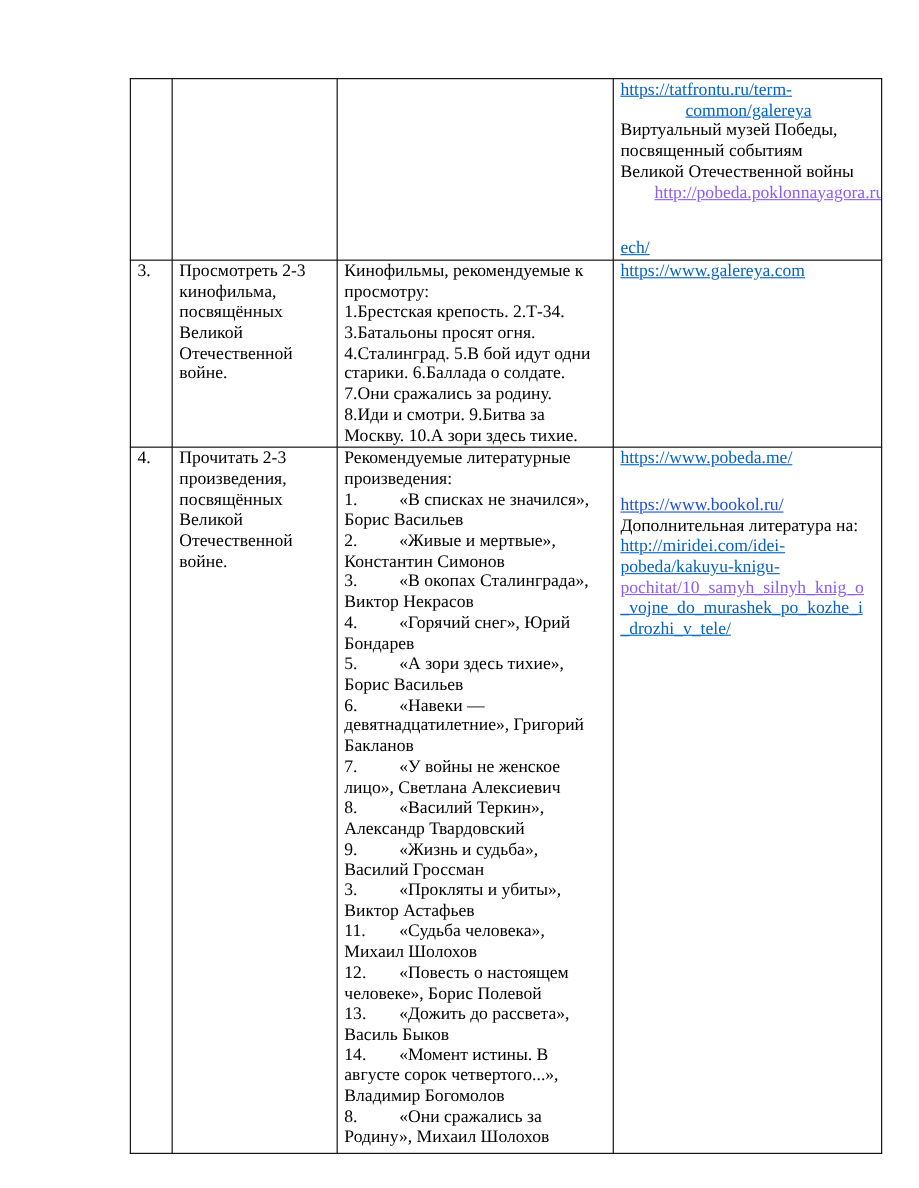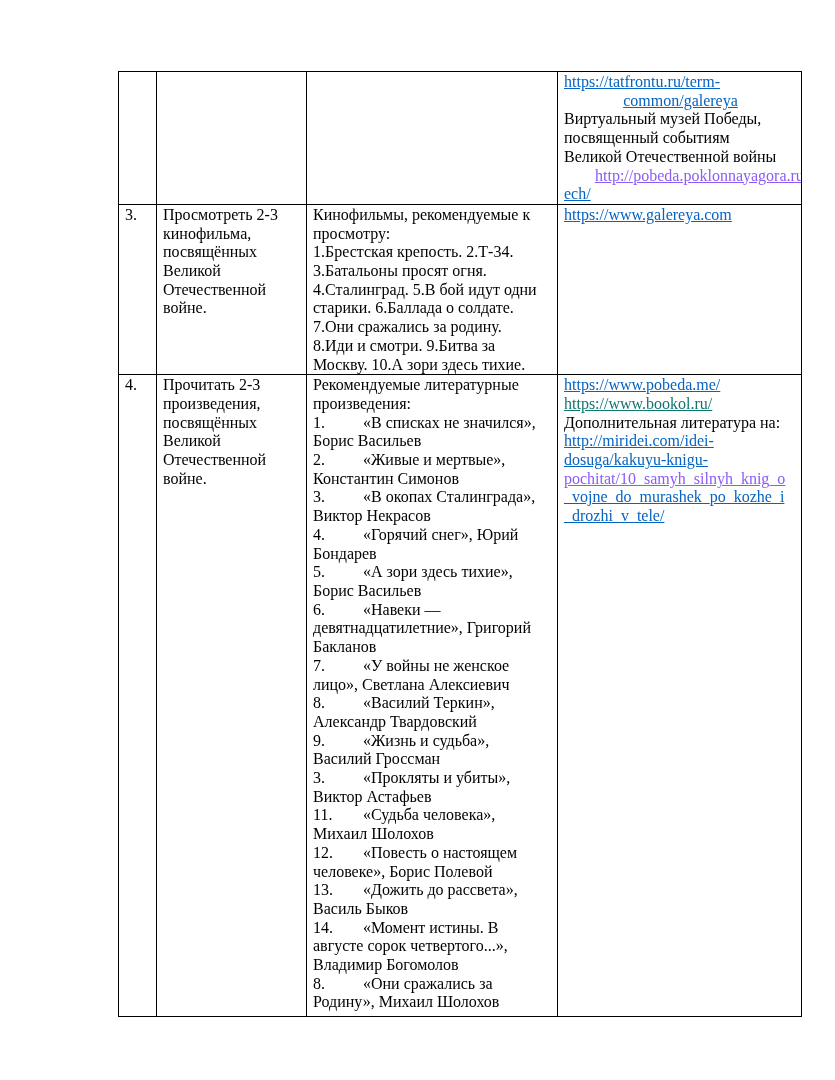--- a/index.html
+++ b/index.html
@@ -58,21 +58,21 @@
         <td></td>
         <td></td>
         <td></td>
         <td>
           <div class="line link" style="color: rgb(5, 99, 193);">https://tatfrontu.ru/term-</div>
           <div class="line link" style="color: rgb(5, 99, 193); text-align: center;">common/galereya</div>
           <div class="line">Виртуальный музей Победы,</div>
           <div class="line">посвященный событиям</div>
           <div class="line">Великой Отечественной войны</div>
           <div class="line link" style="color: #8b5cf6; margin-left: 31px;">http://pobeda.poklonnayagora.ru/t</div>
-          <div class="line link" style="color: rgb(5, 99, 193);">ech/</div>
+          <div class="line link" style="color: rgb(5, 99, 193); margin-top: 32px;">ech/</div>
         </td>
       </tr>
       <tr class="r1">
         <td>
           <div class="line">3.</div>
         </td>
         <td>
           <div class="line">Просмотреть 2-3</div>
           <div class="line">кинофильма,</div>
           <div class="line">посвящённых</div>
@@ -138,23 +138,23 @@
           <div class="line"><span class="tabnum">13.</span>«Дожить до рассвета»,</div>
           <div class="line">Василь Быков</div>
           <div class="line"><span class="tabnum">14.</span>«Момент истины. В</div>
           <div class="line">августе сорок четвертого...»,</div>
           <div class="line">Владимир Богомолов</div>
           <div class="line"><span class="tabnum">8.</span>«Они сражались за</div>
           <div class="line">Родину», Михаил Шолохов</div>
         </td>
         <td>
           <div class="line link" style="color: rgb(5, 99, 193);">https://www.pobeda.me/</div>
-          <div class="line link" style="color: #0f766e;">https://www.bookol.ru/</div>
+          <div class="line link" style="color: #1d4ed8; margin-top: 24px;">https://www.bookol.ru/</div>
           <div class="line">Дополнительная литература на:</div>
           <div class="line link" style="color: rgb(5, 99, 193);">http://miridei.com/idei-</div>
-          <div class="line link" style="color: rgb(5, 99, 193);">dosuga/kakuyu-knigu-</div>
+          <div class="line link" style="color: rgb(5, 99, 193);">pobeda/kakuyu-knigu-</div>
           <div class="line link" style="color: #8b5cf6;">pochitat/10_samyh_silnyh_knig_o</div>
           <div class="line link" style="color: rgb(5, 99, 193);">_vojne_do_murashek_po_kozhe_i</div>
           <div class="line link" style="color: rgb(5, 99, 193);">_drozhi_v_tele/</div>
         </td>
       </tr>
     </tbody>
 </table>
 
 </body></html>

